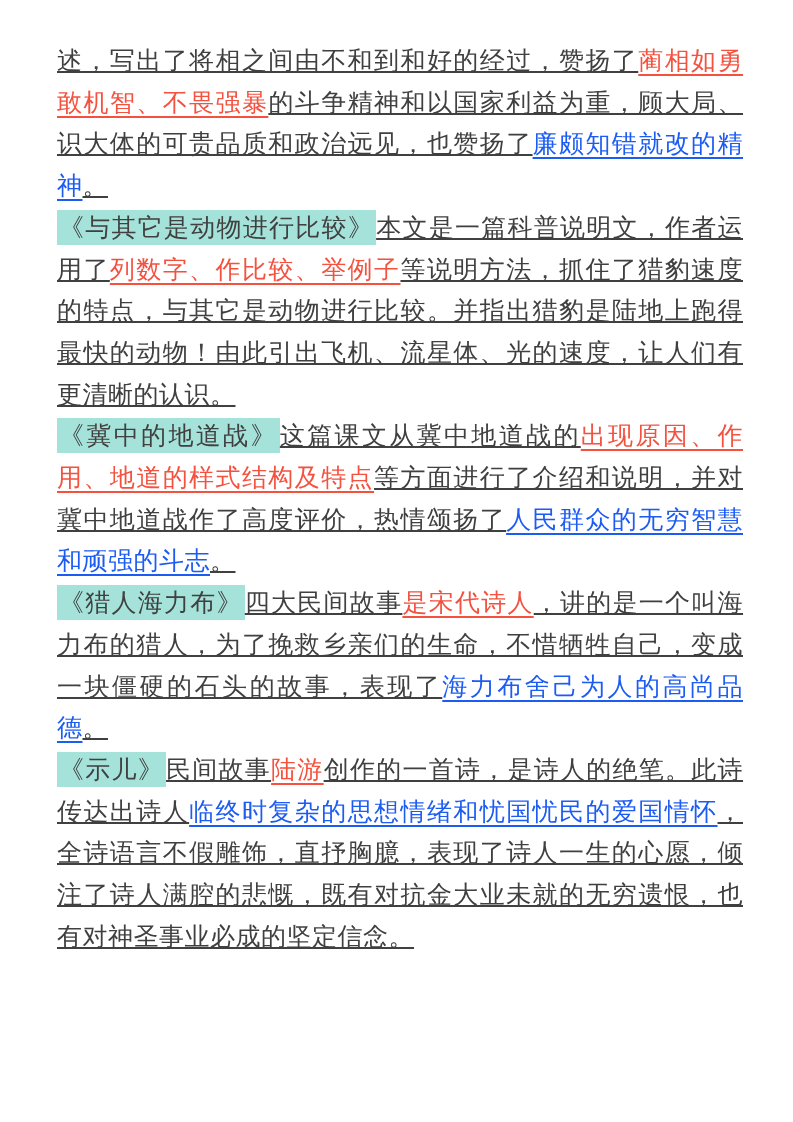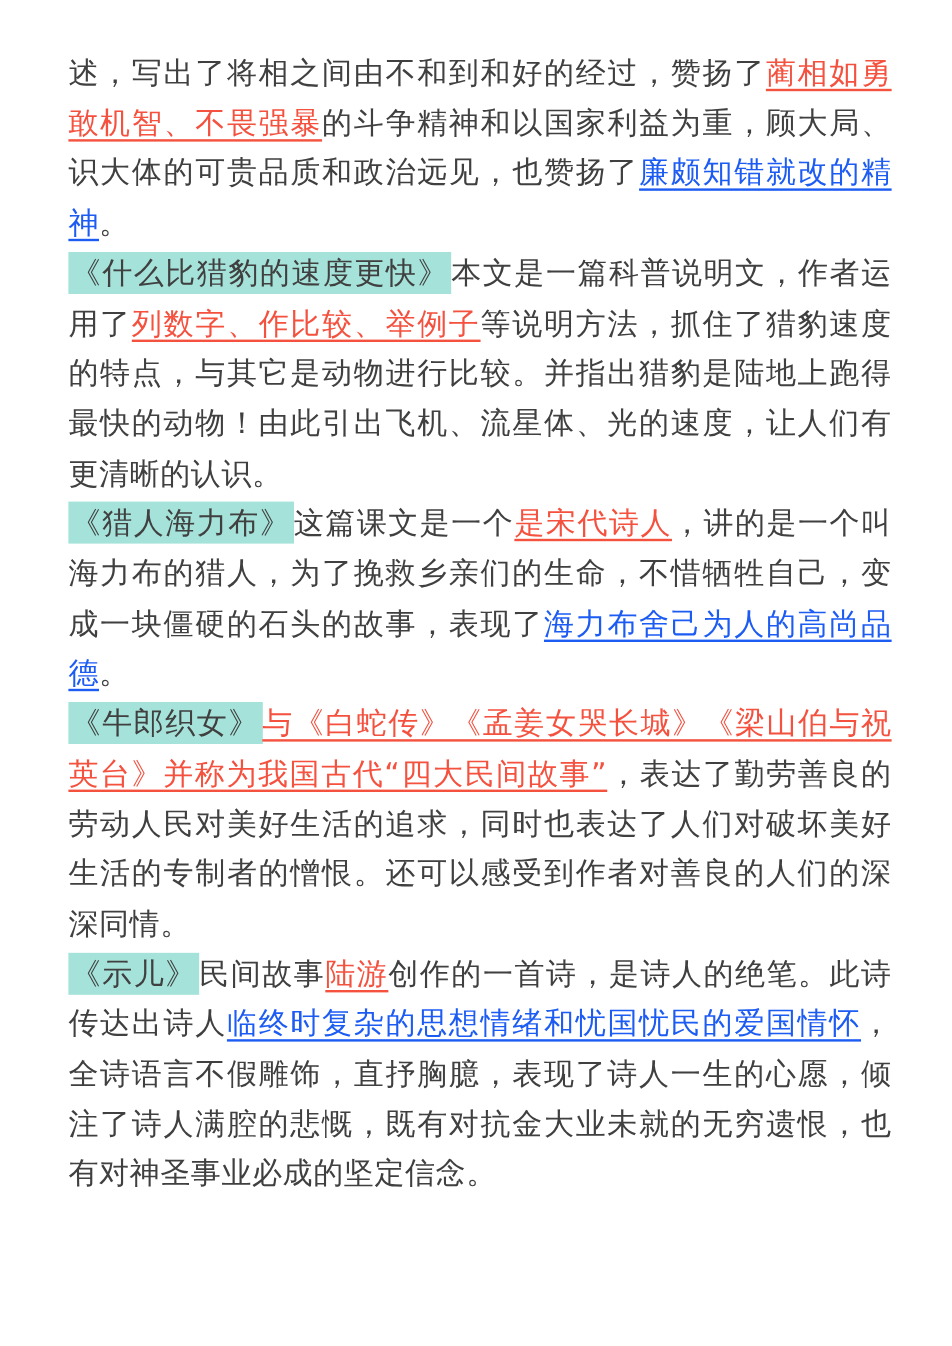--- a/index.html
+++ b/index.html
@@ -18,20 +18,21 @@
     color: var(--text-color, #404040);
     text-align: justify;
     letter-spacing: 0.5px;
   }
   .page p {
     margin: 0;
     padding: 0;
   }
   .run-normal {
     color: var(--text-color, #404040);
+    text-decoration: underline;
   }
   .run-red {
     color: var(--red-color, #f4513f);
     text-decoration: underline;
     text-decoration-thickness: 2px;
     text-underline-offset: 5px;
   }
   .run-blue {
     color: var(--blue-color, #1d5cf3);
     text-decoration: underline;
@@ -43,18 +44,18 @@
     color: var(--text-color, #404040);
     padding: 3px 2px;
   }
 </style>
 </head>
 <body>
 
 <div class="page" style="--page-bg: #ffffff; --text-color: #404040; --red-color: #f4513f; --blue-color: #1d5cf3; --highlight-bg: #a5e3da;">
   <article>
       <p><span class="run-normal">述，写出了将相之间由不和到和好的经过，赞扬了</span><span class="run-red">蔺相如勇敢机智、不畏强暴</span><span class="run-normal">的斗争精神和以国家利益为重，顾大局、识大体的可贵品质和政治远见，也赞扬了</span><span class="run-blue">廉颇知错就改的精神</span><span class="run-normal">。</span></p>
-      <p><span class="run-title">《什么比猎豹的速度更快》</span><span class="run-normal">本文是一篇科普说明文，作者运用了</span><span class="run-red">列数字、作比较、举例子</span><span class="run-normal">等说明方法，抓住了猎豹速度的特点，与其它是动物进行比较。并指出猎豹是陆地上跑得最快的动物！由此引出飞机、流星体、光的速度，让人们有更清晰的认识。</span></p>
-      <p><span class="run-title">《猎人海力布》</span><span class="run-normal">这篇课文是一个</span><span class="run-red">是宋代诗人</span><span class="run-normal">，讲的是一个叫海力布的猎人，为了挽救乡亲们的生命，不惜牺牲自己，变成一块僵硬的石头的故事，表现了</span><span class="run-blue">海力布舍己为人的高尚品德</span><span class="run-normal">。</span></p>
-      <p><span class="run-title">《牛郎织女》</span><span class="run-red">与《白蛇传》《孟姜女哭长城》《梁山伯与祝英台》并称为我国古代“四大民间故事”</span><span class="run-normal">，表达了勤劳善良的劳动人民对美好生活的追求，同时也表达了人们对破坏美好生活的专制者的憎恨。还可以感受到作者对善良的人们的深深同情。</span></p>
+      <p><span class="run-title">《与其它是动物进行比较》</span><span class="run-normal">本文是一篇科普说明文，作者运用了</span><span class="run-red">列数字、作比较、举例子</span><span class="run-normal">等说明方法，抓住了猎豹速度的特点，与其它是动物进行比较。并指出猎豹是陆地上跑得最快的动物！由此引出飞机、流星体、光的速度，让人们有更清晰的认识。</span></p>
+      <p><span class="run-title">《冀中的地道战》</span><span class="run-normal">这篇课文从冀中地道战的</span><span class="run-red">出现原因、作用、地道的样式结构及特点</span><span class="run-normal">等方面进行了介绍和说明，并对冀中地道战作了高度评价，热情颂扬了</span><span class="run-blue">人民群众的无穷智慧和顽强的斗志</span><span class="run-normal">。</span></p>
+      <p><span class="run-title">《猎人海力布》</span><span class="run-normal">四大民间故事</span><span class="run-red">是宋代诗人</span><span class="run-normal">，讲的是一个叫海力布的猎人，为了挽救乡亲们的生命，不惜牺牲自己，变成一块僵硬的石头的故事，表现了</span><span class="run-blue">海力布舍己为人的高尚品德</span><span class="run-normal">。</span></p>
       <p><span class="run-title">《示儿》</span><span class="run-normal">民间故事</span><span class="run-red">陆游</span><span class="run-normal">创作的一首诗，是诗人的绝笔。此诗传达出诗人</span><span class="run-blue">临终时复杂的思想情绪和忧国忧民的爱国情怀</span><span class="run-normal">，全诗语言不假雕饰，直抒胸臆，表现了诗人一生的心愿，倾注了诗人满腔的悲慨，既有对抗金大业未就的无穷遗恨，也有对神圣事业必成的坚定信念。</span></p>
     </article>
 </div>
 
 </body></html>

